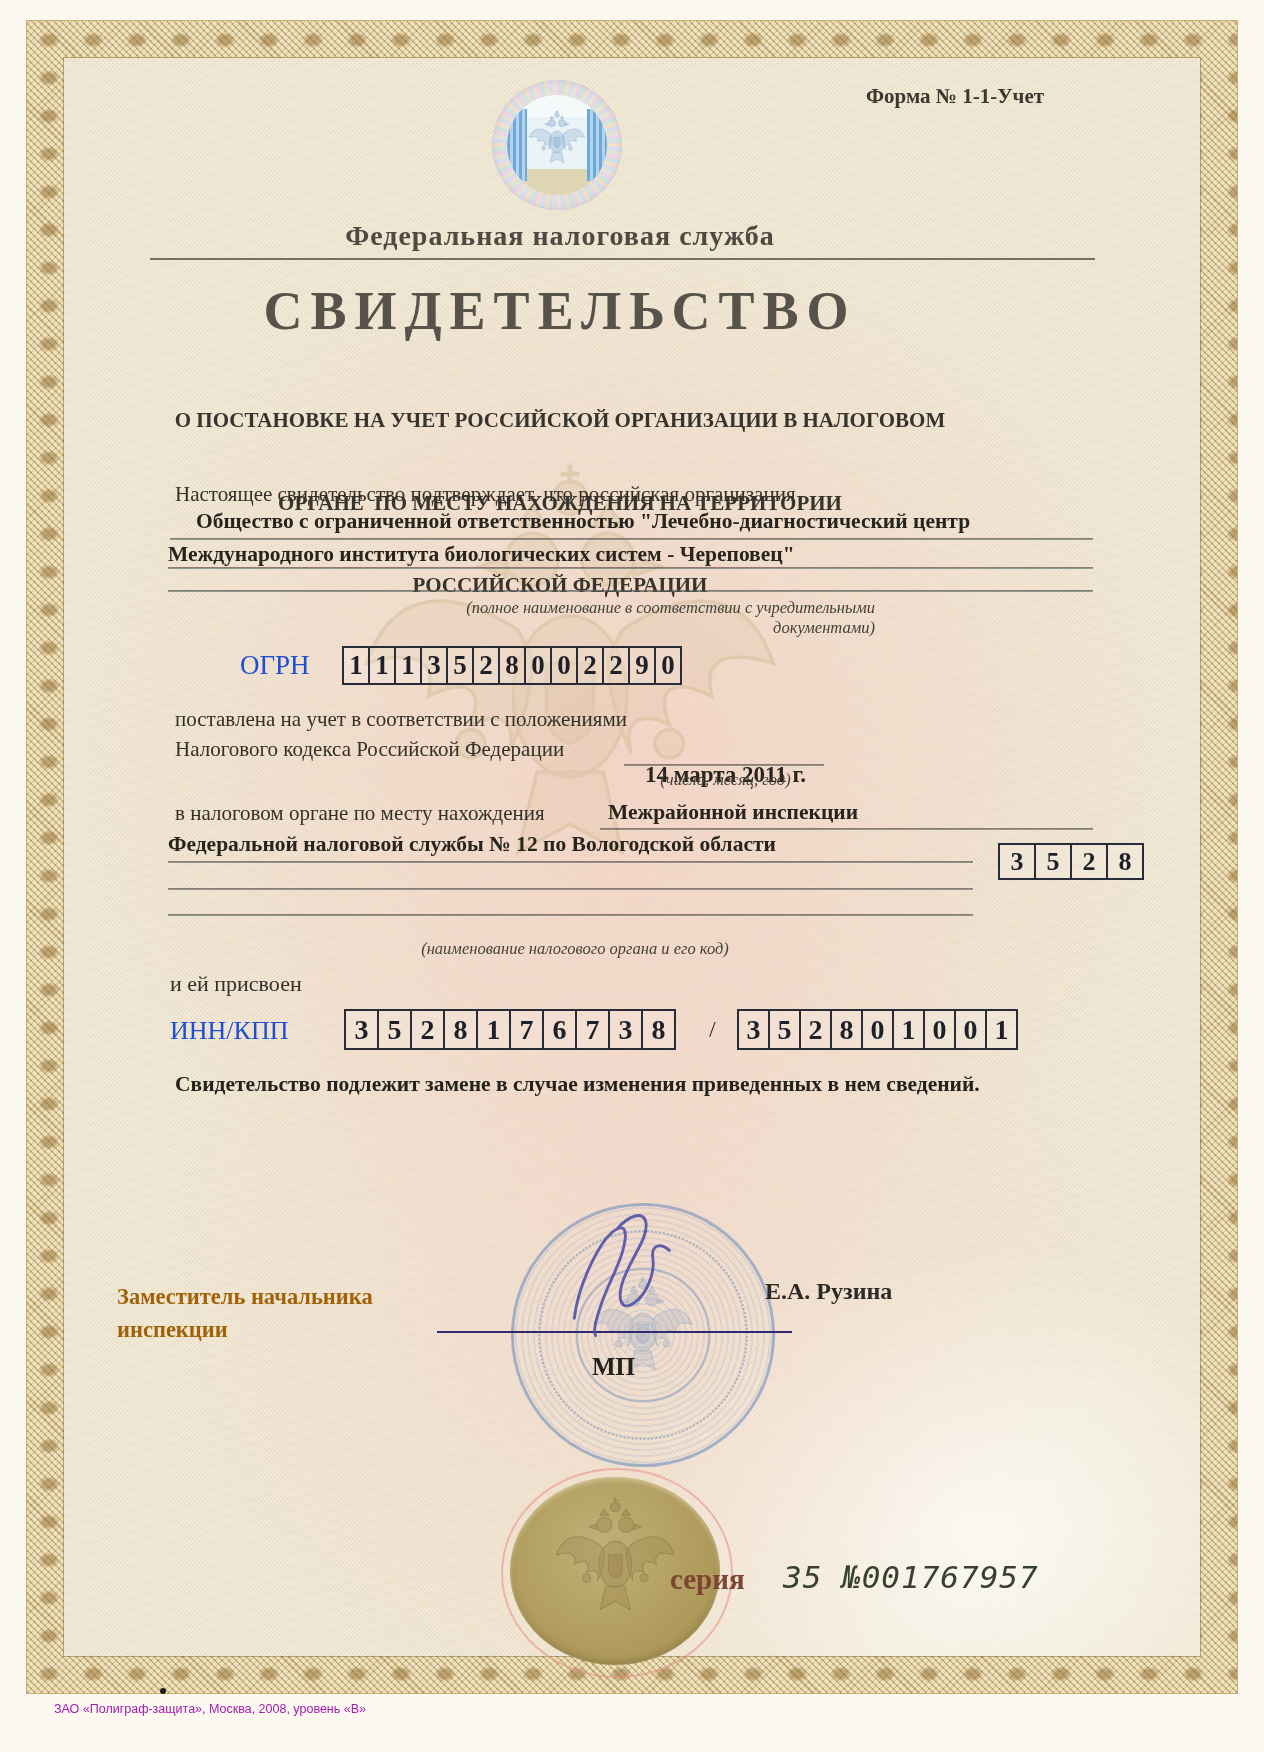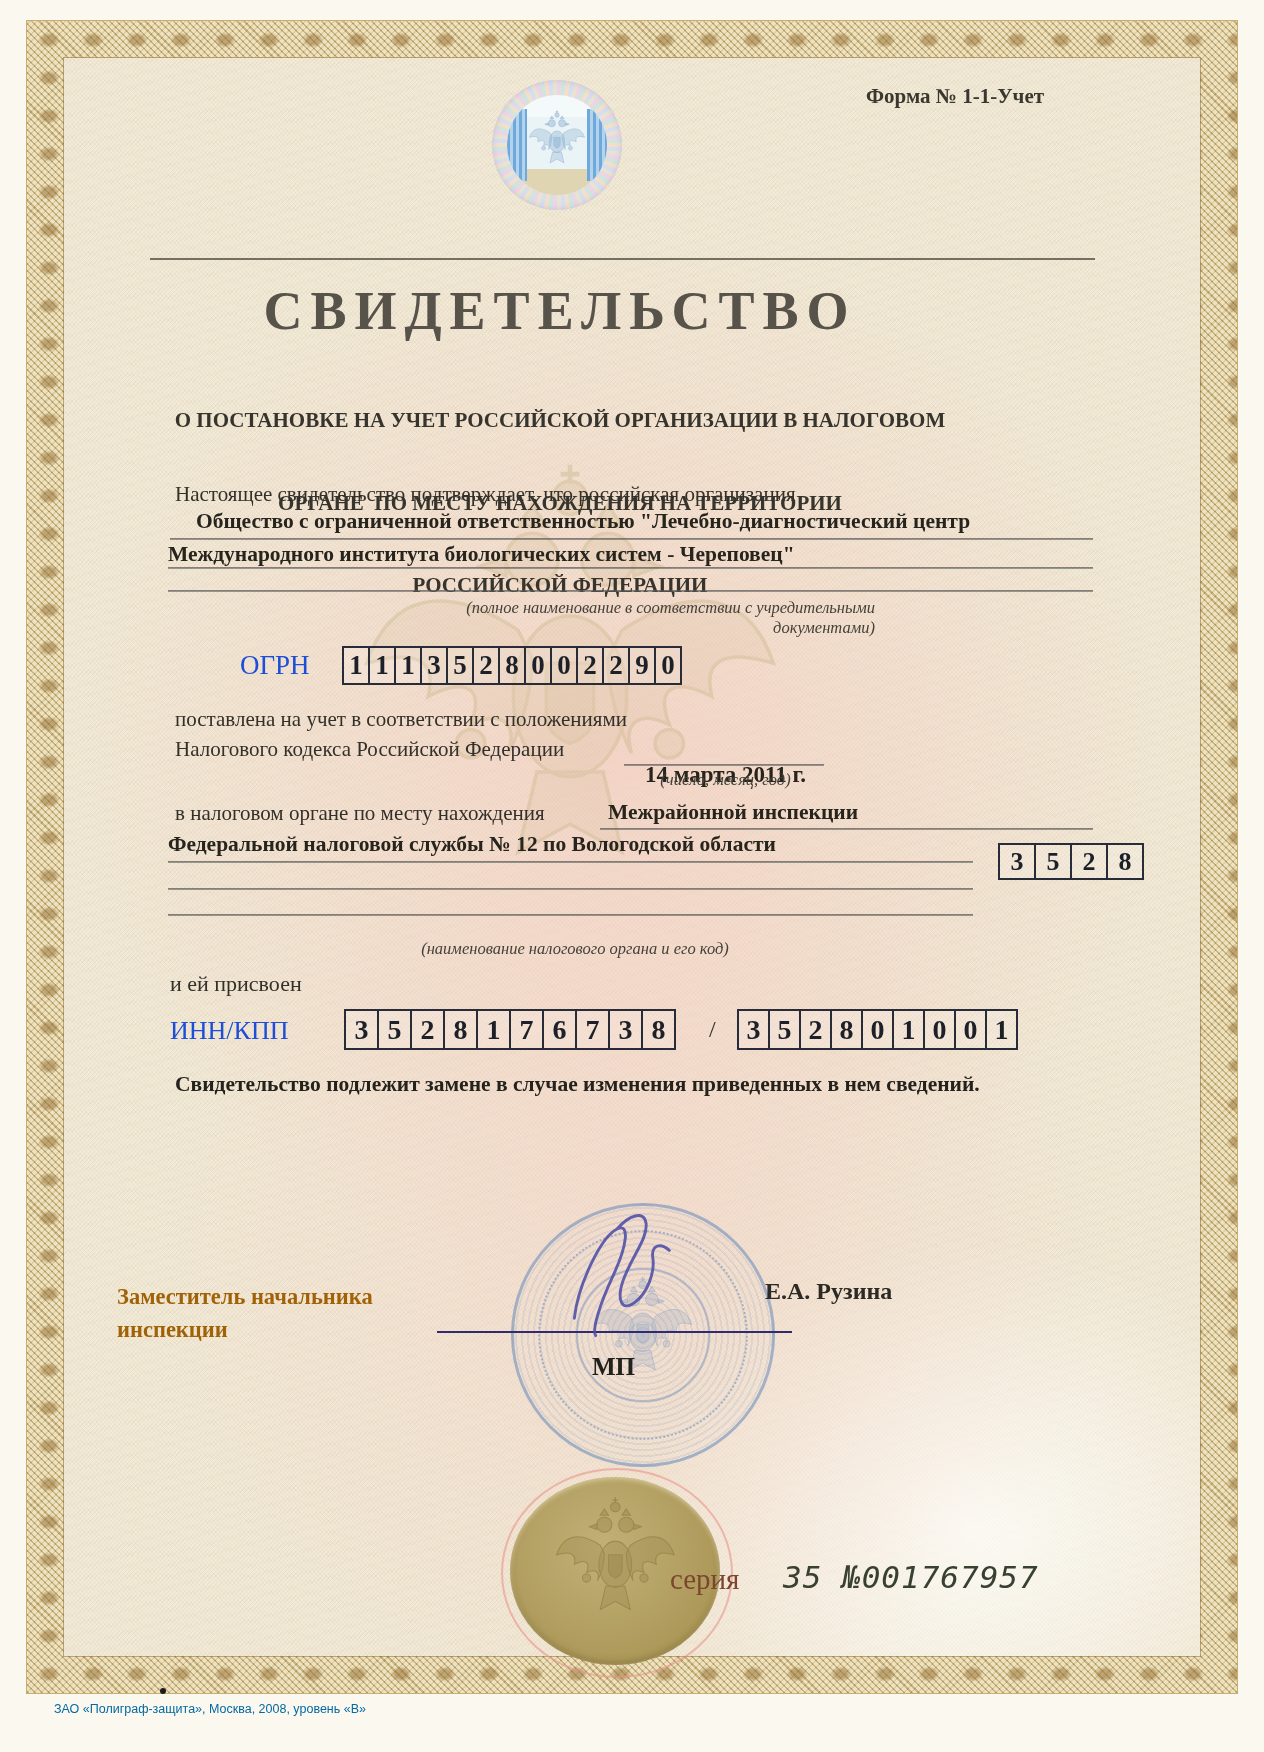--- a/index.html
+++ b/index.html
@@ -79,24 +79,24 @@
   .signature-svg{left:545px;top:1200px;width:175px;height:155px;}
   .mp{left:592px;top:1353px;font-weight:bold;font-size:25px;color:#23211b;}
 
   
   .seal-ring{left:501px;top:1468px;width:228px;height:206px;border-radius:50%;border:2px solid rgba(232,148,138,.6);}
   .gold-seal{left:510px;top:1477px;width:210px;height:188px;border-radius:50%;
     background:radial-gradient(ellipse at 44% 38%, #c2b077 0%, #ab9757 75%, #9f8b4d 100%);
     box-shadow:inset 0 2px 5px rgba(255,250,220,.5), inset 0 -3px 6px rgba(90,75,30,.35);}
   .seal-eagle{position:absolute;left:17%;top:10%;width:66%;height:80%;color:#8c7940;opacity:.65;}
 
-  .series-label{left:670px;top:1563px;font-weight:normal;font-size:29px;color:#7b452f;}
+  .series-label{left:670px;top:1563px;font-weight:bold;font-size:29px;color:#7b452f;}
   .series-value{left:783px;top:1559px;font-family:"DejaVu Sans Mono",monospace;font-size:31px;color:#38402f;letter-spacing:1px;font-style:italic;}
 
-  .printer-note{left:54px;top:1702px;font-family:"Liberation Sans","DejaVu Sans",sans-serif;font-size:12.5px;color:#0369a1;}
+  .printer-note{left:54px;top:1702px;font-family:"Liberation Sans","DejaVu Sans",sans-serif;font-size:12.5px;color:#a21caf;}
   .ink-dot{left:160px;top:1688px;width:6px;height:6px;border-radius:50%;background:#1c1c1c;}
 
   .watermark{left:320px;top:460px;width:500px;height:520px;color:#cdb88e;opacity:.45;}
 </style>
 </head>
 <body>
 
 <svg width="0" height="0" style="position:absolute">
   <symbol id="eagle" viewBox="0 0 200 220">
     <g fill="currentColor" stroke="currentColor" stroke-width="1.5">
@@ -131,20 +131,21 @@
   <div class="abs holo">
     <div class="holo-inner">
       <div class="holo-bar left"></div>
       <div class="holo-bar right"></div>
       <svg class="holo-eagle" viewBox="0 0 200 220">
           <use href="#eagle"></use>
         </svg>
     </div>
   </div>
 
+  <div class="abs centered agency">Федеральная налоговая служба</div>
   <div class="abs hr-main"></div>
   <div class="abs centered big-title">СВИДЕТЕЛЬСТВО</div>
   <div class="abs centered subtitle">
     <div>О ПОСТАНОВКЕ НА УЧЕТ РОССИЙСКОЙ ОРГАНИЗАЦИИ В НАЛОГОВОМ</div>
     <div>ОРГАНЕ  ПО МЕСТУ НАХОЖДЕНИЯ НА ТЕРРИТОРИИ</div>
     <div>РОССИЙСКОЙ ФЕДЕРАЦИИ</div>
   </div>
 
   <div class="abs text" style="left:175px;top:482px;">Настоящее свидетельство подтверждает, что российская организация</div>
   <div class="abs bold-val" style="left:196px;top:509px;">Общество с ограниченной ответственностью "Лечебно-диагностический центр</div>

